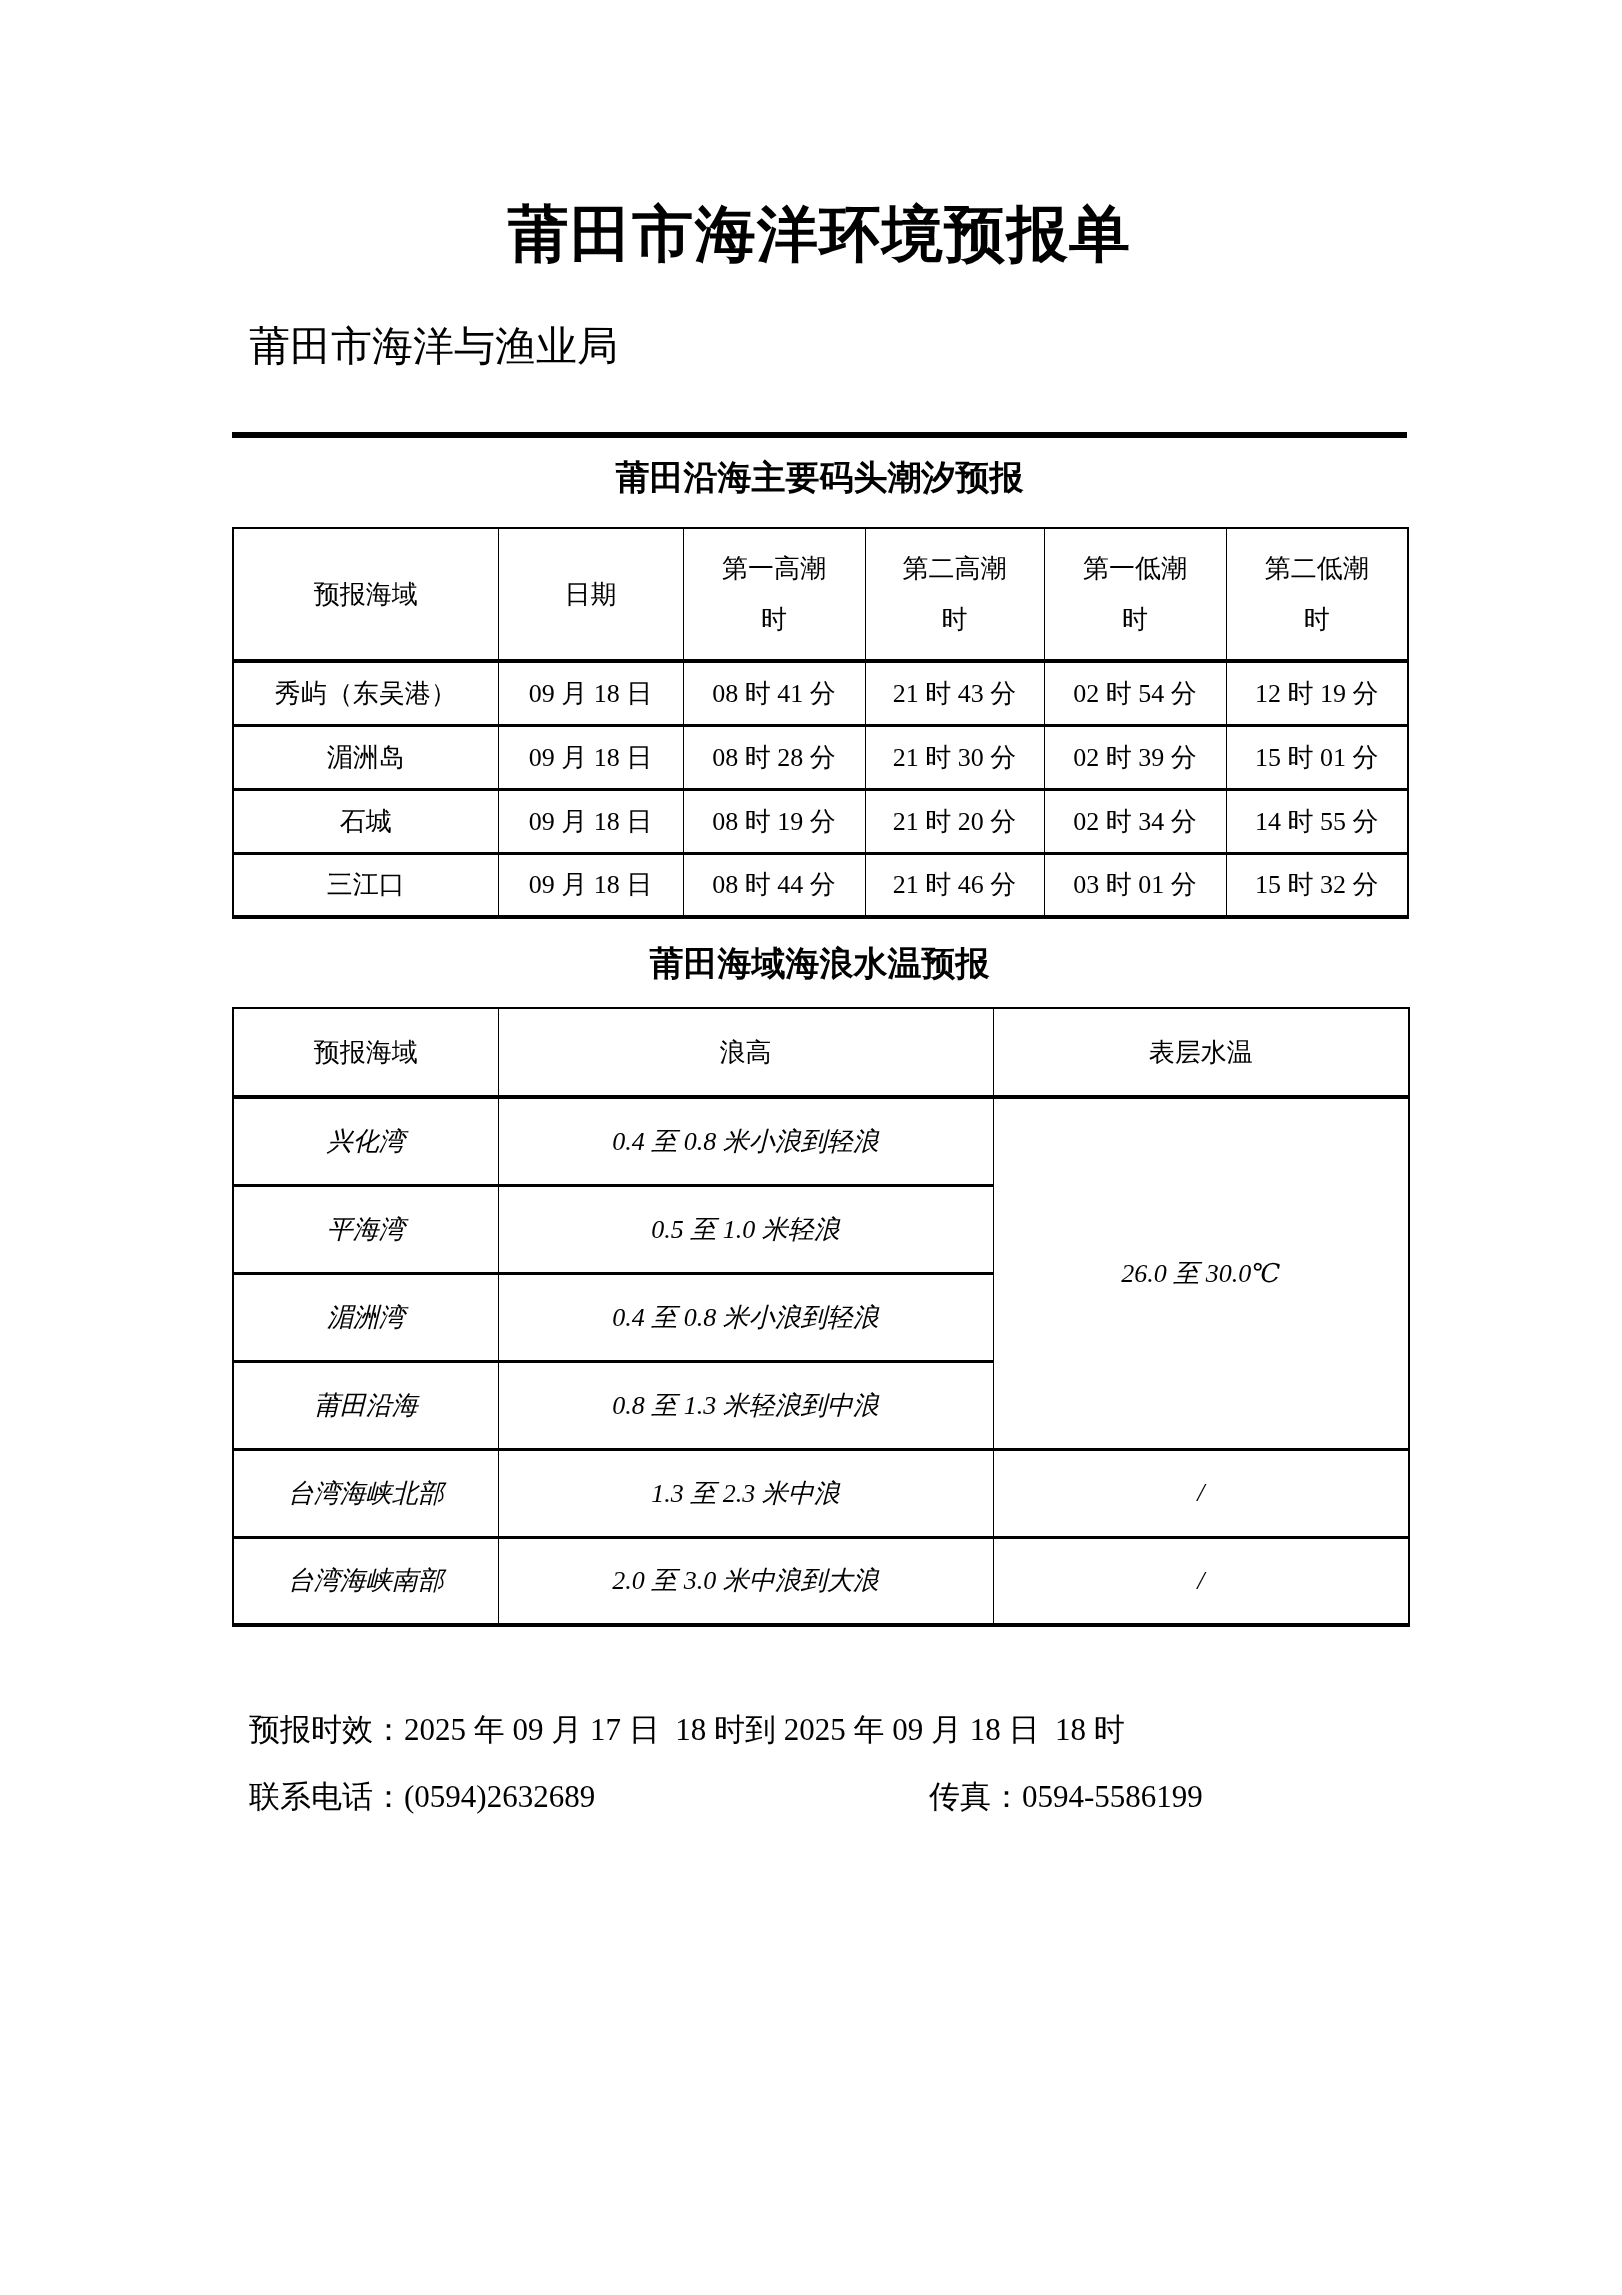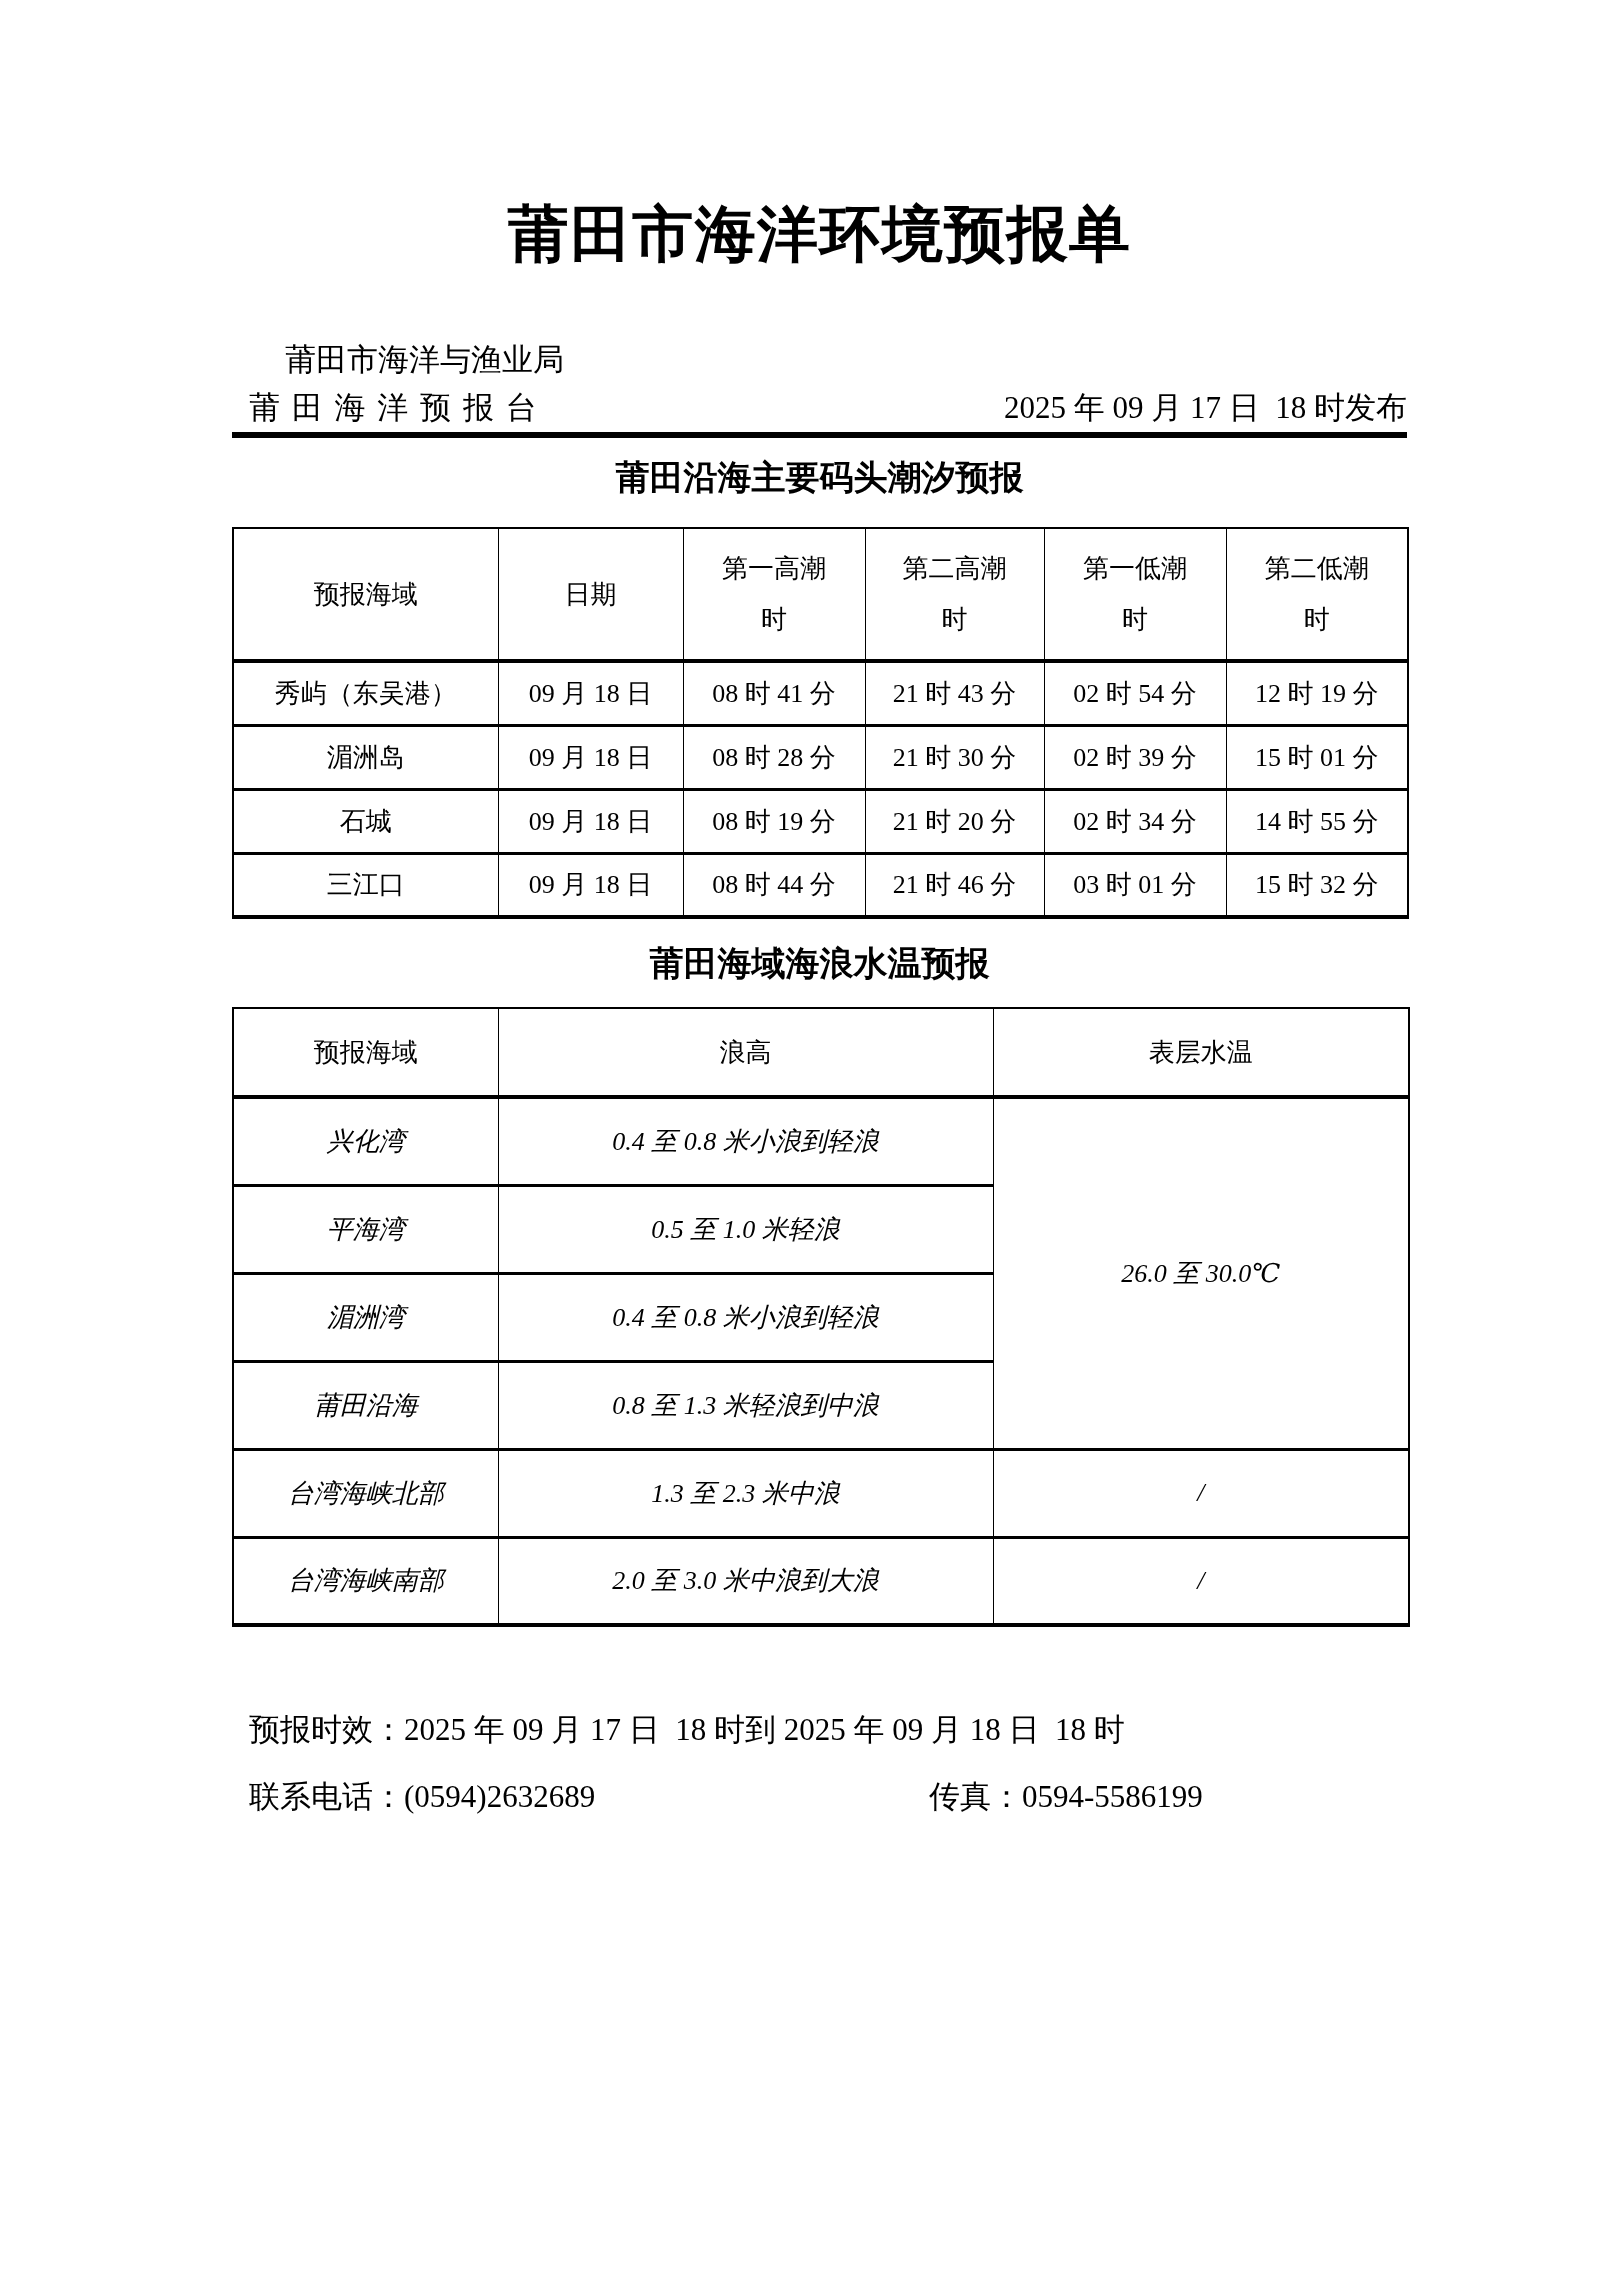--- a/index.html
+++ b/index.html
@@ -26,24 +26,23 @@
     text-align: center;
     font-size: 61px;
     font-weight: bold;
     letter-spacing: 1.4px;
     line-height: 1.2;
   }
 
   .org1 {
     position: absolute;
     left: 249px;
-    top: 341px;
-    font-size: 31px;
-    line-height: 37px;
-    margin-left: 36px;
+    top: 328px;
+    font-size: 41px;
+    line-height: 37px;
   }
   .org-row {
     position: absolute;
     left: 249px;
     top: 389px;
     width: 1158px;
     display: flex;
     justify-content: space-between;
     align-items: baseline;
   }
@@ -139,24 +138,20 @@
 </style>
 </head>
 <body>
 
 <div class="page">
 
   <div class="doc-title t">莆田市海洋环境预报单</div>
 
   <div class="org1 t">莆田市海洋与渔业局</div>
 
-  <div class="org-row">
-    <span class="station t">莆田海洋预报台</span>
-    <span class="release t">2025 年 09 月 17 日  18 时发布</span>
-  </div>
 
   <div class="rule"></div>
 
   <div class="section-title s1 t">莆田沿海主要码头潮汐预报</div>
 
   <table id="tide-table">
     <colgroup>
       <col style="width:265px">
         <col style="width:185px">
         <col style="width:182px">

